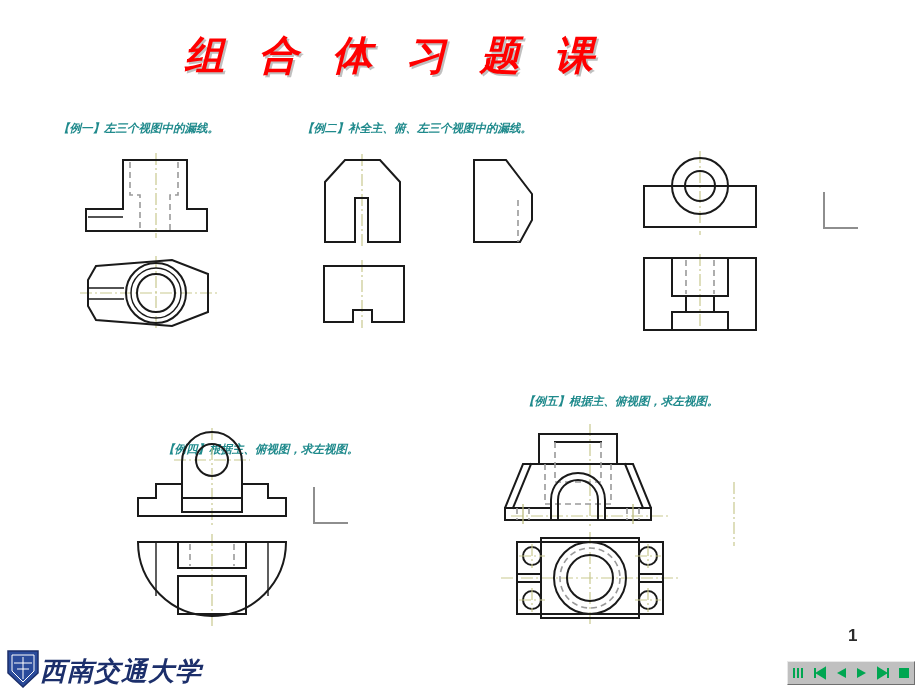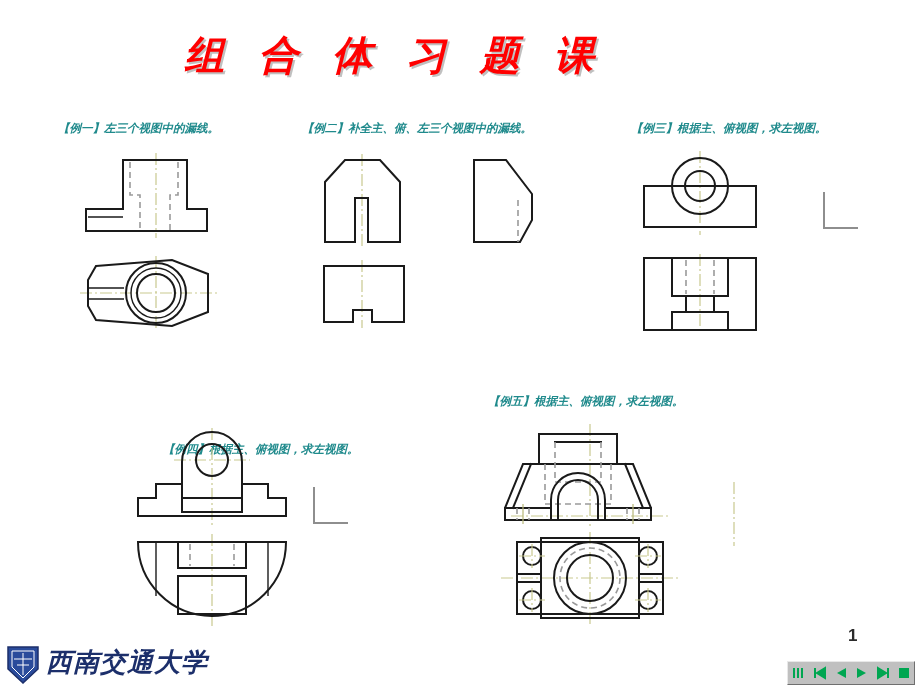--- a/index.html
+++ b/index.html
@@ -105,22 +105,21 @@
     color: #2b2b2b;
   }
 
   
   #footer-logo {
     position: absolute;
     left: 6px;
     top: 645px;
     height: 44px;
     display: flex;
-    align-items: flex-start;
-    gap: 6px;
+    align-items: flex-end;
   }
   #logo-wordmark {
     font-family: "DejaVu Serif", "Liberation Serif", serif;
     font-size: 26px;
     font-weight: bold;
     font-style: italic;
     color: #1c2f6b;
     letter-spacing: 1px;
     white-space: nowrap;
   }
@@ -211,23 +210,20 @@
     </svg>
   </div>
 
   <div class="dwg" style="left:300px; top:252px;">
     <svg width="130" height="78" viewBox="0 0 130 78">
       <path class="center-l" d="M62 8 L62 76"></path>
       <path class="solid" d="M24 14 L104 14 L104 70 L72 70 L72 58 L53 58 L53 70 L24 70 Z"></path>
     </svg>
   </div>
 
-  <div class="ex-label" style="left:631px; top:121px;">
-    <span class="ital">【例三】根据主、俯视图，求左视图。</span>
-  </div>
 
   <div class="dwg" style="left:620px; top:145px;">
     <svg width="160" height="100" viewBox="0 0 160 100">
       <path class="center-l" d="M80 6 L80 90"></path>
       <path class="center-l" d="M48 41 L112 41"></path>
 
       <path class="solid" d="M24 41 L136 41 L136 82 L24 82 Z"></path>
 
       <circle class="solid" cx="80" cy="41" r="28"></circle>
       <circle class="solid" cx="80" cy="41" r="15"></circle>
@@ -297,21 +293,21 @@
 
       <path class="solid" d="M48 14 L116 14 L116 40 L48 40 Z"></path>
 
       <path class="solid" d="M48 48 L116 48 L116 86 L48 86 Z"></path>
 
       <path class="hidden-l" d="M60 16 L60 38"></path>
       <path class="hidden-l" d="M104 16 L104 38"></path>
     </svg>
   </div>
 
-  <div class="ex-label" style="left:488px; top:394px;text-align:center;">
+  <div class="ex-label" style="left:523px; top:394px;text-align:center;">
     <span class="ital">【例五】根据主、俯视图，求左视图。</span>
   </div>
 
   <div class="dwg" style="left:495px; top:420px;">
     <svg width="190" height="110" viewBox="0 0 190 110">
       <path class="center-l" d="M95 4 L95 106"></path>
       <path class="center-l" d="M16 96 L174 96"></path>
 
       <path class="solid" d="M44 14 L122 14 L122 44 L44 44 Z"></path>
       <path class="solid" d="M60 22 L106 22"></path>

